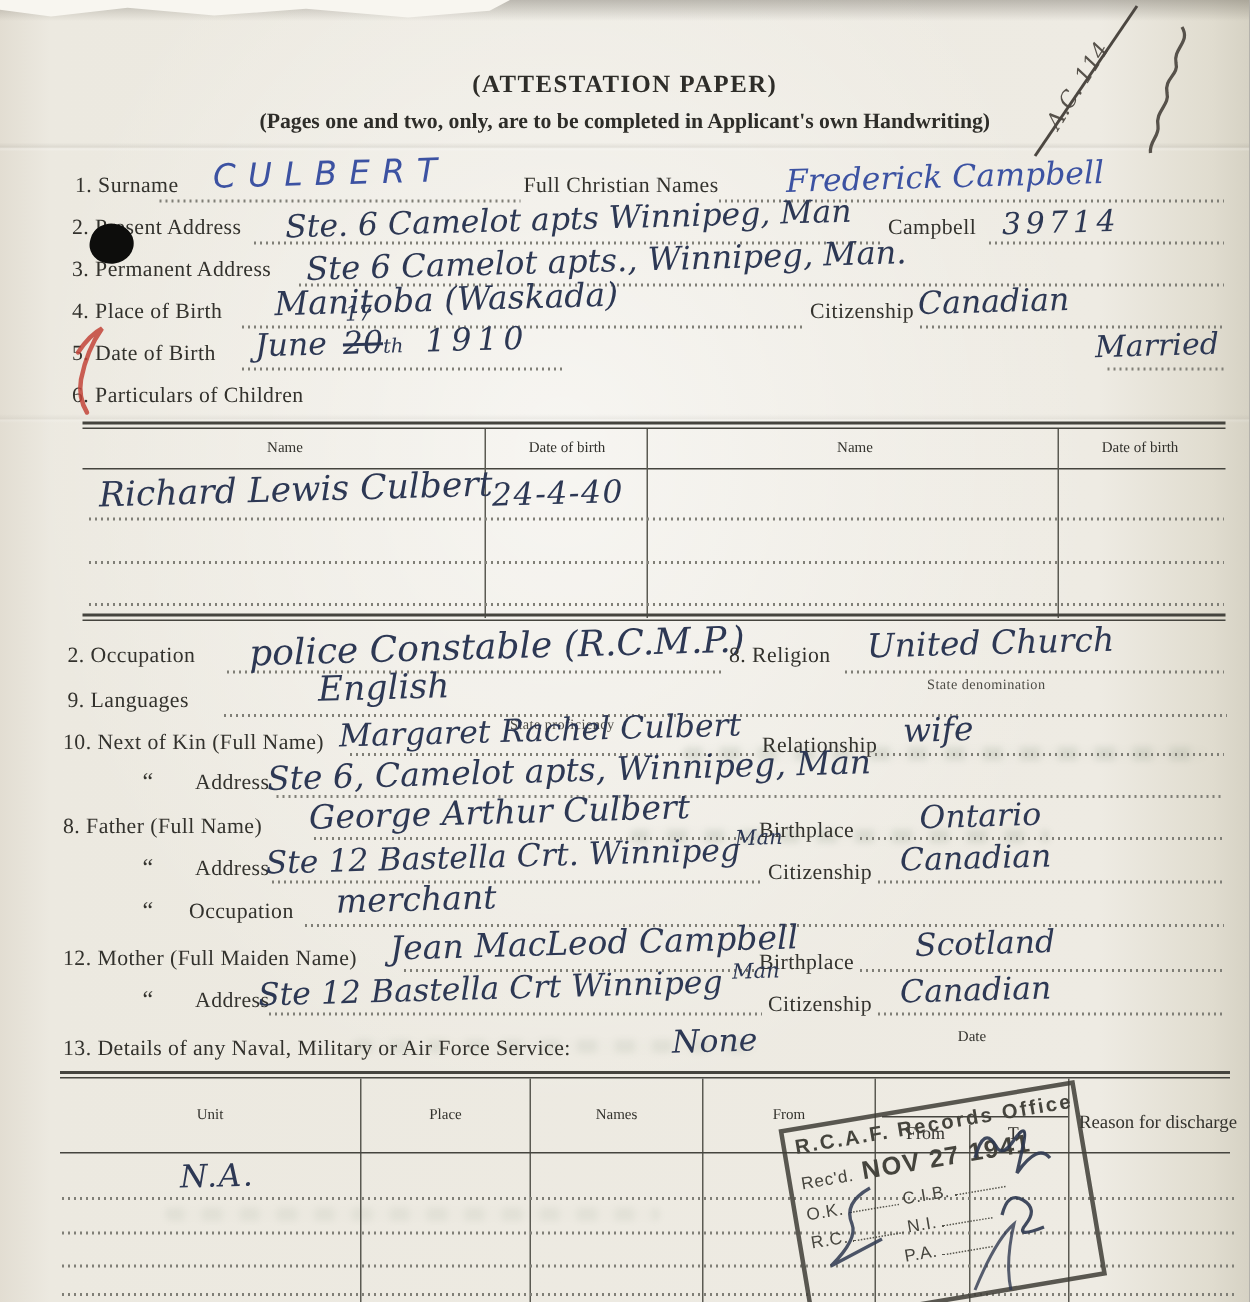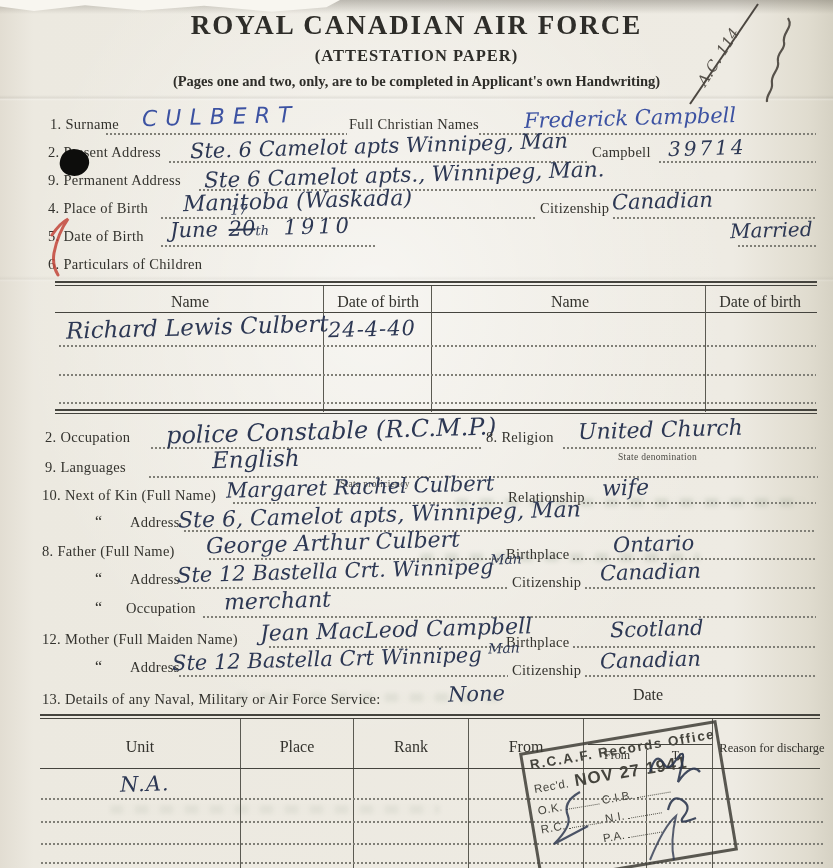--- a/index.html
+++ b/index.html
@@ -9,21 +9,21 @@
       linear-gradient(90deg, #e2ddd2 0%, #ece9e0 4%, #eeebe3 88%, #e0dccf 97%, #d6d2c4 100%),
       #eae7de;
     font-family:"Liberation Serif","DejaVu Serif",serif;color:#2e2d29;}
   .shade-top{position:absolute;left:0;top:0;width:100%;height:14px;
     background:linear-gradient(180deg, rgba(90,85,75,.35), rgba(90,85,75,0));}
   .torn{position:absolute;left:0;top:0;width:340px;height:13px;background:#f8f6f0;
     clip-path:polygon(0 0,100% 0,96% 55%,80% 90%,60% 45%,42% 80%,25% 40%,10% 85%,0 50%);}
   .crease{position:absolute;left:0;width:100%;height:6px;opacity:.5;
     background:linear-gradient(180deg, rgba(120,115,105,0) 0%, rgba(120,115,105,.25) 50%, rgba(255,255,255,.5) 70%, rgba(120,115,105,0) 100%);}
   .lbl{position:absolute;white-space:nowrap;font-size:14.5px;letter-spacing:.3px;color:#33322d;}
-  .th{position:absolute;text-align:center;font-size:16px;color:#33322d;}
+  .th{position:absolute;text-align:center;font-size:10px;color:#33322d;}
   .note{position:absolute;white-space:nowrap;font-size:9.5px;color:#4c4b45;letter-spacing:.3px;}
   .hw{position:absolute;white-space:nowrap;font-family:"DejaVu Serif",serif;font-style:italic;
       color:#2d3854;transform:rotate(-1.6deg);}
   .hw-blue{color:#3c52a2;}
   .hw-caps{font-family:"DejaVu Sans","Liberation Sans",sans-serif;font-weight:500;}
   .dotline{position:absolute;height:2px;
     background-image:radial-gradient(circle, #807f77 .8px, rgba(0,0,0,0) .95px);
     background-size:4px 2px;background-repeat:repeat-x;}
   .hline{position:absolute;background:#45443e;}
   .vline{position:absolute;width:1.4px;background:#5b5a52;}
@@ -46,21 +46,20 @@
   <div class="shade-top"></div>
   <div class="torn"></div>
   <div class="crease" style="top:95px"></div>
   <div class="crease" style="top:276px;opacity:.3"></div>
 
   <div class="bleed" style="left:455px;top:498px;width:350px"></div>
   <div class="bleed" style="left:420px;top:553px;width:280px"></div>
   <div class="bleed" style="left:235px;top:693px;width:270px;opacity:.22"></div>
   <div class="bleed" style="left:110px;top:805px;width:330px;opacity:.18"></div>
 
-  <div class="title" style="top:10px;font-size:27px;letter-spacing:2px">ROYAL CANADIAN AIR FORCE</div>
   <div class="title" style="top:46px;font-size:16.5px;letter-spacing:1px">(ATTESTATION PAPER)</div>
   <div class="title" style="top:73px;font-size:14.5px">(Pages one and two, only, are to be completed in Applicant's own Handwriting)</div>
 
   <div class="hw" style="left:686px;top:48px;font-size:15px;color:#57524b;transform:rotate(-58deg)">A.C. 114</div>
   <svg style="left:660px;top:0;width:173px;height:120px" viewBox="0 0 173 120">
     <line x1="98" y1="4" x2="30" y2="104" stroke="#4c4741" stroke-width="2"></line>
     <path d="M128 18 c 6 10 -6 14 -4 24 c 2 8 -8 10 -6 20 c 2 8 -8 12 -6 22 c 1 7 -6 10 -5 18" fill="none" stroke="#57524b" stroke-width="2.2"></path>
   </svg>
 
   <div class="lbl" style="left:50px;top:116px">1. Surname</div>
@@ -71,21 +70,21 @@
   <div class="hw hw-blue" style="left:524px;top:106px;font-size:21px">Frederick Campbell</div>
 
   <div class="lbl" style="left:48px;top:144px">2. Present Address</div>
   <div class="blot" style="left:60px;top:149px;width:29px;height:27px;transform:rotate(14deg)"></div>
   <div class="dotline" style="left:168px;top:161px;width:420px"></div>
   <div class="hw" style="left:190px;top:134px;font-size:21px">Ste. 6 Camelot apts Winnipeg, Man</div>
   <div class="lbl" style="left:592px;top:144px">Campbell</div>
   <div class="dotline" style="left:658px;top:161px;width:158px"></div>
   <div class="hw" style="left:668px;top:136px;font-size:20px;letter-spacing:3px">39714</div>
 
-  <div class="lbl" style="left:48px;top:172px">9. Permanent Address</div>
+  <div class="lbl" style="left:48px;top:172px">3. Permanent Address</div>
   <div class="dotline" style="left:198px;top:189px;width:618px"></div>
   <div class="hw" style="left:204px;top:162px;font-size:21.5px">Ste 6 Camelot apts., Winnipeg, Man.</div>
 
   <div class="lbl" style="left:48px;top:200px">4. Place of Birth</div>
   <div class="dotline" style="left:160px;top:217px;width:375px"></div>
   <div class="hw" style="left:183px;top:188px;font-size:22px">Manitoba (Waskada)</div>
   <div class="lbl" style="left:540px;top:200px">Citizenship</div>
   <div class="dotline" style="left:612px;top:217px;width:204px"></div>
   <div class="hw" style="left:612px;top:189px;font-size:21px">Canadian</div>
 
@@ -190,21 +189,21 @@
   <div class="hline" style="left:40px;top:714px;width:780px;height:2.2px"></div>
   <div class="hline" style="left:40px;top:718px;width:780px;height:1px"></div>
   <div class="vline" style="left:240px;top:719px;height:149px"></div>
   <div class="vline" style="left:353px;top:719px;height:149px"></div>
   <div class="vline" style="left:468px;top:719px;height:149px"></div>
   <div class="vline" style="left:583px;top:719px;height:149px"></div>
   <div class="vline" style="left:646px;top:750px;height:118px"></div>
   <div class="vline" style="left:712px;top:719px;height:149px"></div>
   <div class="th" style="left:90px;top:738px;width:100px">Unit</div>
   <div class="th" style="left:247px;top:738px;width:100px">Place</div>
-  <div class="th" style="left:361px;top:738px;width:100px">Rank</div>
+  <div class="th" style="left:361px;top:738px;width:100px">Names</div>
   <div class="th" style="left:476px;top:738px;width:100px">From</div>
   <div class="th" style="left:598px;top:686px;width:100px">Date</div>
   <div class="hline" style="left:588px;top:744px;width:124px;height:1px"></div>
   <div class="th" style="left:591px;top:748px;width:52px;font-size:12px">From</div>
   <div class="th" style="left:649px;top:748px;width:58px;font-size:12px">To</div>
   <div class="th" style="left:713px;top:741px;width:118px;font-size:12.5px">Reason for discharge</div>
   <div class="hline" style="left:40px;top:768px;width:780px;height:1.4px"></div>
   <div class="hw" style="left:120px;top:772px;font-size:21px;letter-spacing:1px">N.A.</div>
   <div class="dotline" style="left:40px;top:798px;width:785px"></div>
   <div class="dotline" style="left:40px;top:821px;width:785px"></div>

